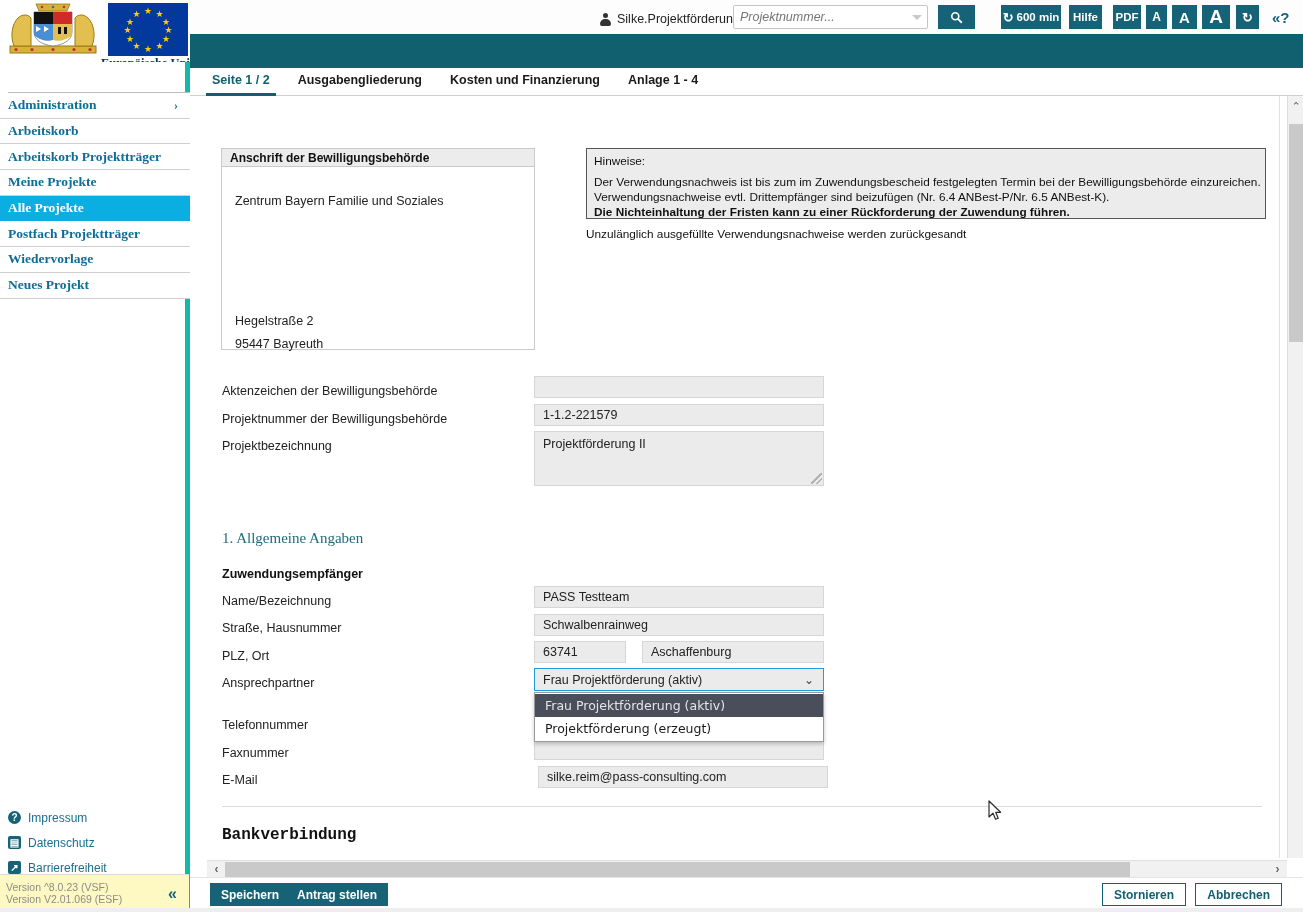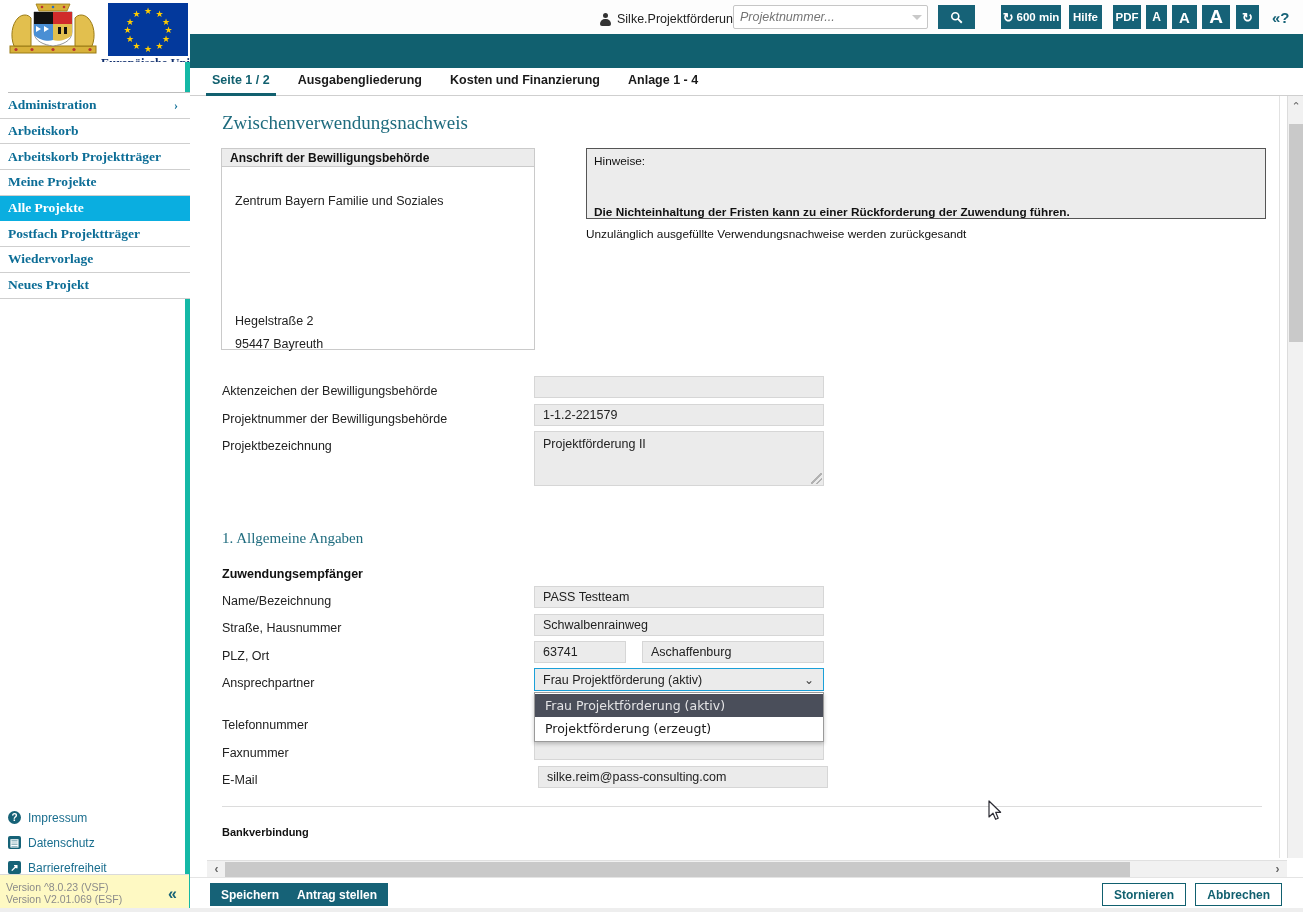--- a/index.html
+++ b/index.html
@@ -270,21 +270,21 @@
 
   #fl-8 { top: 622px; } #fb-8 { left: 344px; top: 614px; width: 290px; height: 22px; }
   #fl-9 { top: 650px; } #fb-9 { left: 344px; top: 642px; width: 290px; height: 22px; }
   #fl-10 { top: 677px; } #fb-10 { left: 348px; top: 670px; width: 290px; height: 22px; }
 
   #hr-1 {
     position:absolute; left: 32px; top: 710px; width: 1040px; height:1px; background:#dcdcdc;
   }
   #sub2 {
     position:absolute; left: 32px; top: 730px;
-    font-size: 11px; font-weight: bold; color:#111;
+    font-size: 16px; font-weight: bold; color:#111;font-family:Liberation Mono, monospace;
   }
 
   
   #vscroll {
     position:absolute; left: 1287px; top: 96px; width: 16px; height: 762px;
     background: #f1f1f1; border-left:1px solid #dcdcdc;
   }
   #vscroll-thumb {
     position:absolute; left: 1px; top: 28px; width: 14px; height: 218px; background: #c9c9c9;
   }
@@ -484,31 +484,32 @@
 </div>
 
 <div id="versionbox">
   <div class="vline" id="vline1">Version ^8.0.23 (VSF)</div>
   <div class="vline" id="vline2">Version V2.01.069 (ESF)</div>
   <div id="collapse-sidebar">«</div>
 </div>
 
 <div id="content">
 
-  <div id="page-title">Zwischenverwendungsnachweis</div>
 
   <div class="legend-head" id="addr-head">Anschrift der Bewilligungsbehörde</div>
   <div id="addr-body">
     <div class="addr-line" id="addr-l1">Zentrum Bayern Familie und Soziales</div>
     <div class="addr-line" id="addr-l2">Hegelstraße 2</div>
     <div class="addr-line" id="addr-l3">95447  Bayreuth</div>
   </div>
 
   <div id="hinweise">
     <div class="hw" id="hw0">Hinweise:</div>
+    <div class="hw" id="hw1">Der Verwendungsnachweis ist bis zum im Zuwendungsbescheid festgelegten Termin bei der Bewilligungsbehörde einzureichen.</div>
+    <div class="hw" id="hw2">Verwendungsnachweise evtl. Drittempfänger sind beizufügen (Nr. 6.4 ANBest-P/Nr. 6.5 ANBest-K).</div>
     <div class="hw" id="hw3">Die Nichteinhaltung der Fristen kann zu einer Rückforderung der Zuwendung führen.</div>
   </div>
   <div id="hw-extra">Unzulänglich ausgefüllte Verwendungsnachweise werden zurückgesandt</div>
 
   <div class="f-label" id="fl-1">Aktenzeichen der Bewilligungsbehörde</div>
   <div class="f-box" id="fb-1"></div>
 
   <div class="f-label" id="fl-2">Projektnummer der Bewilligungsbehörde</div>
   <div class="f-box" id="fb-2">1-1.2-221579</div>
 

